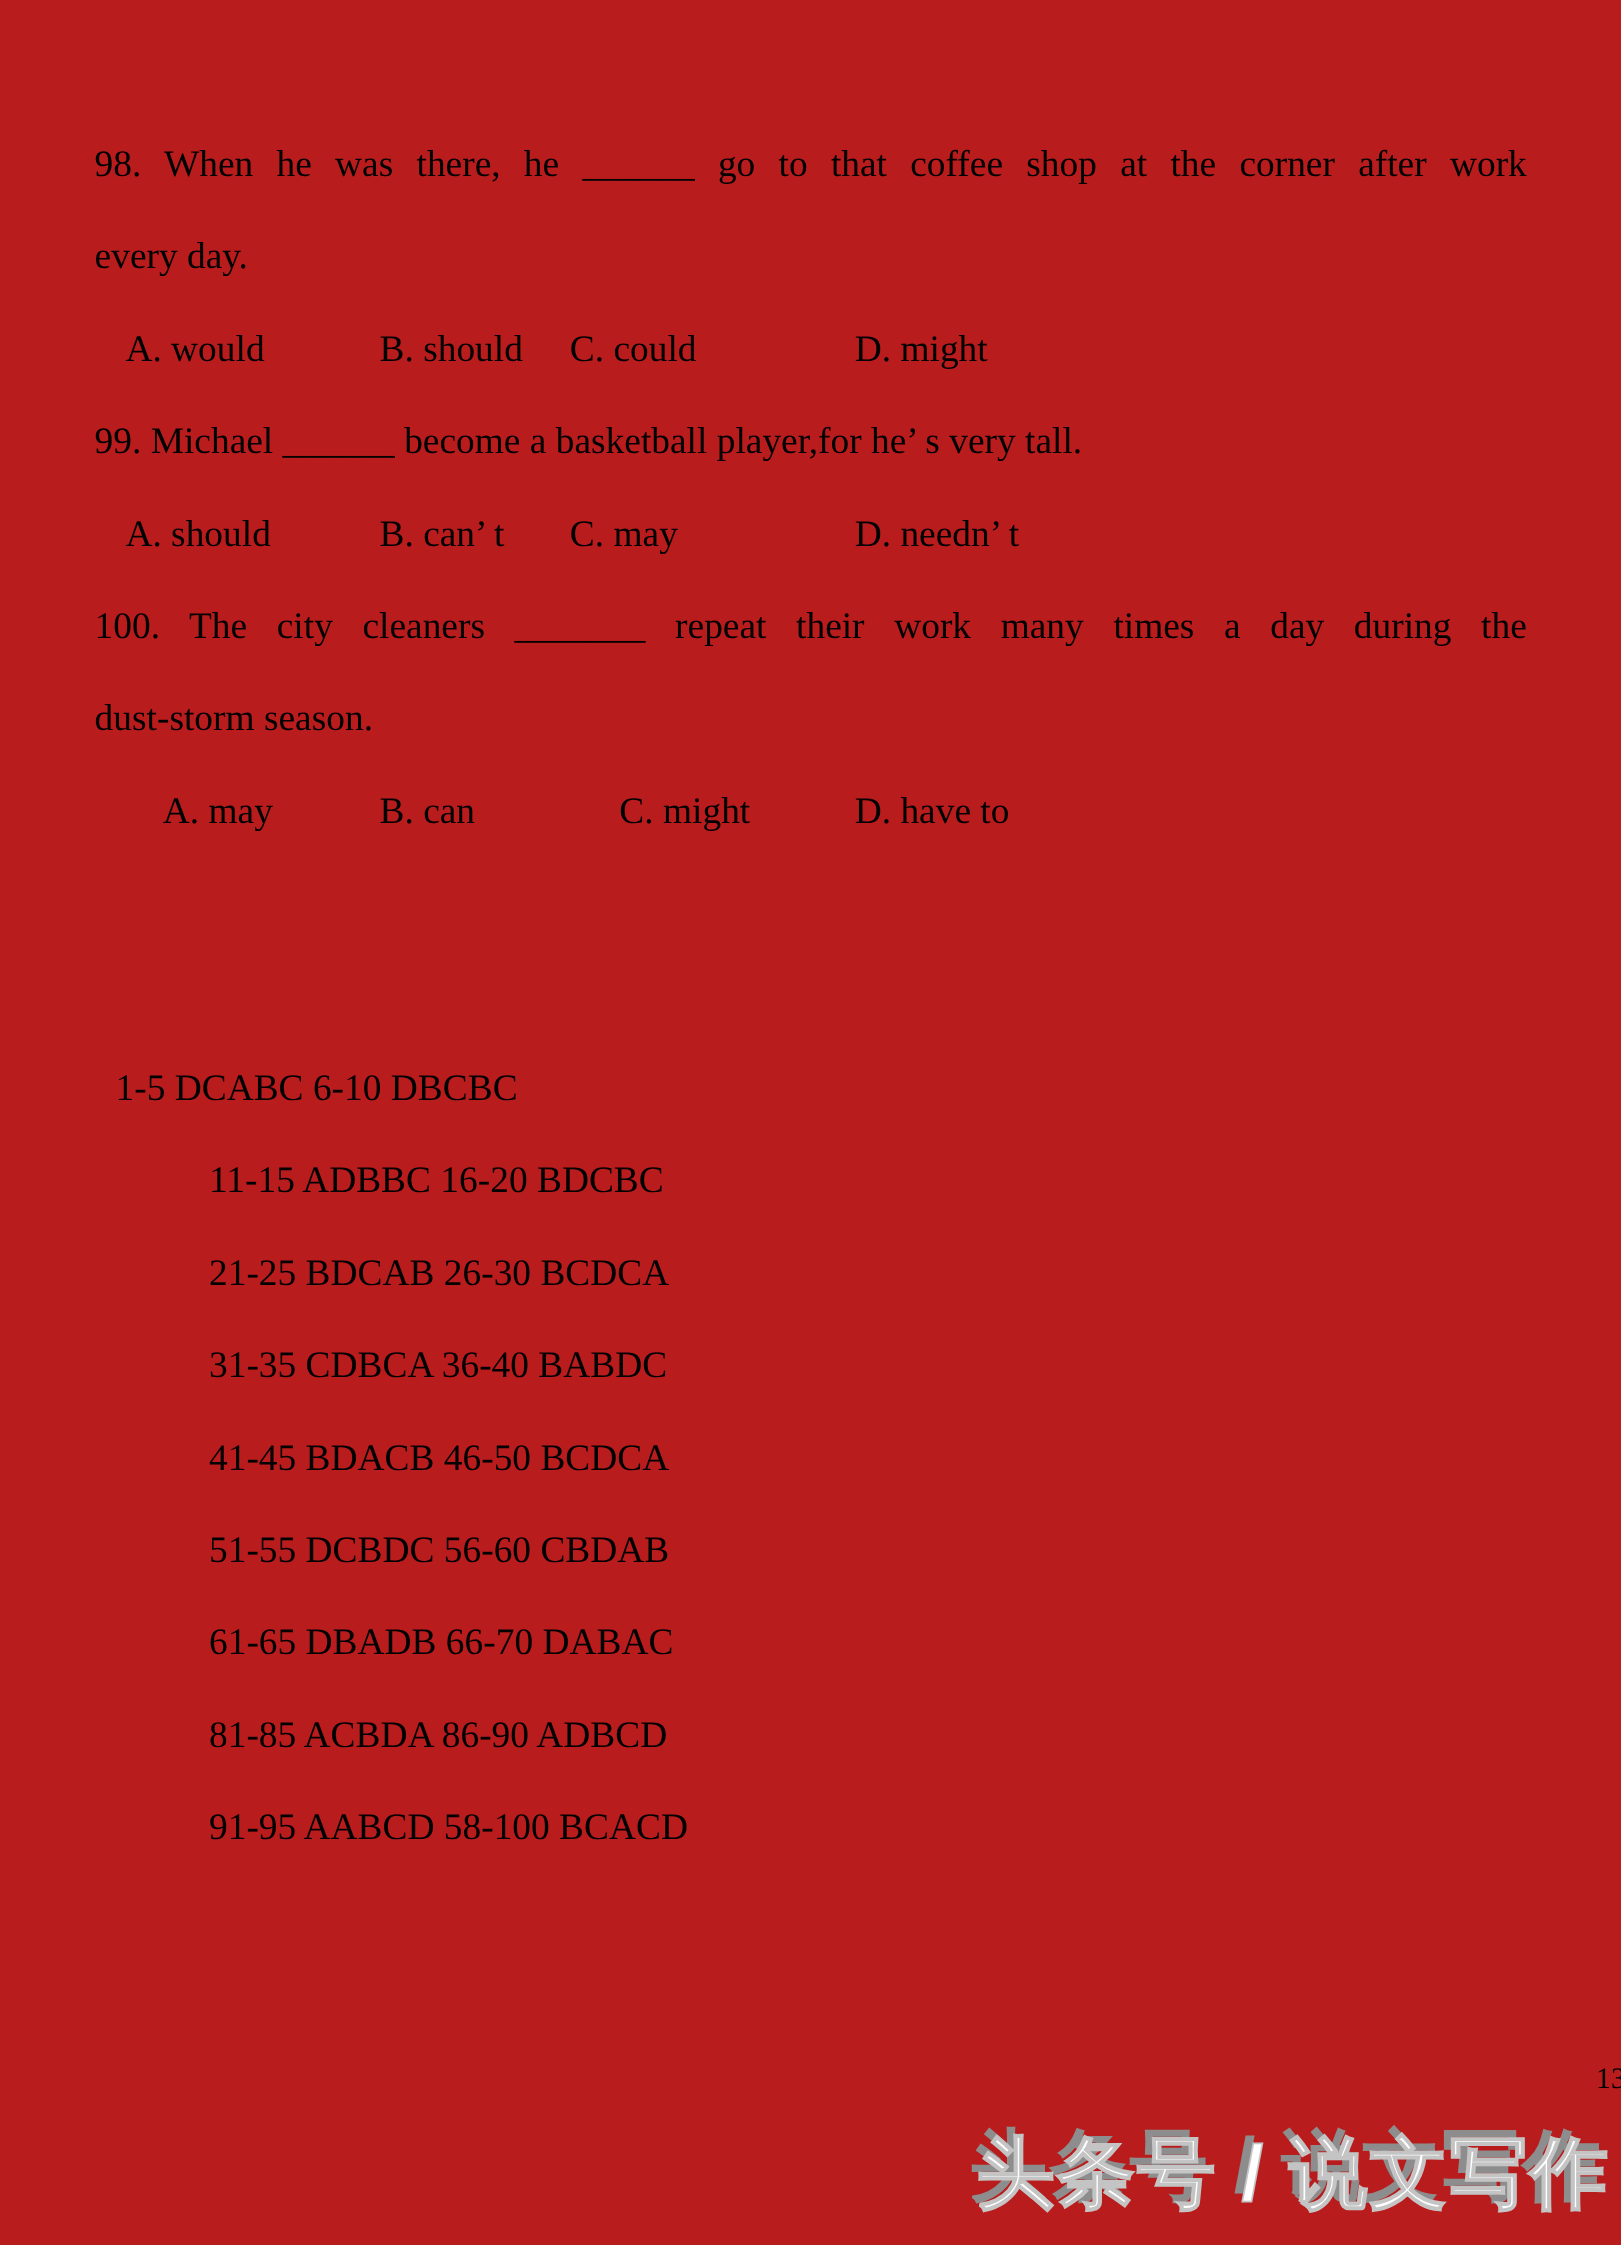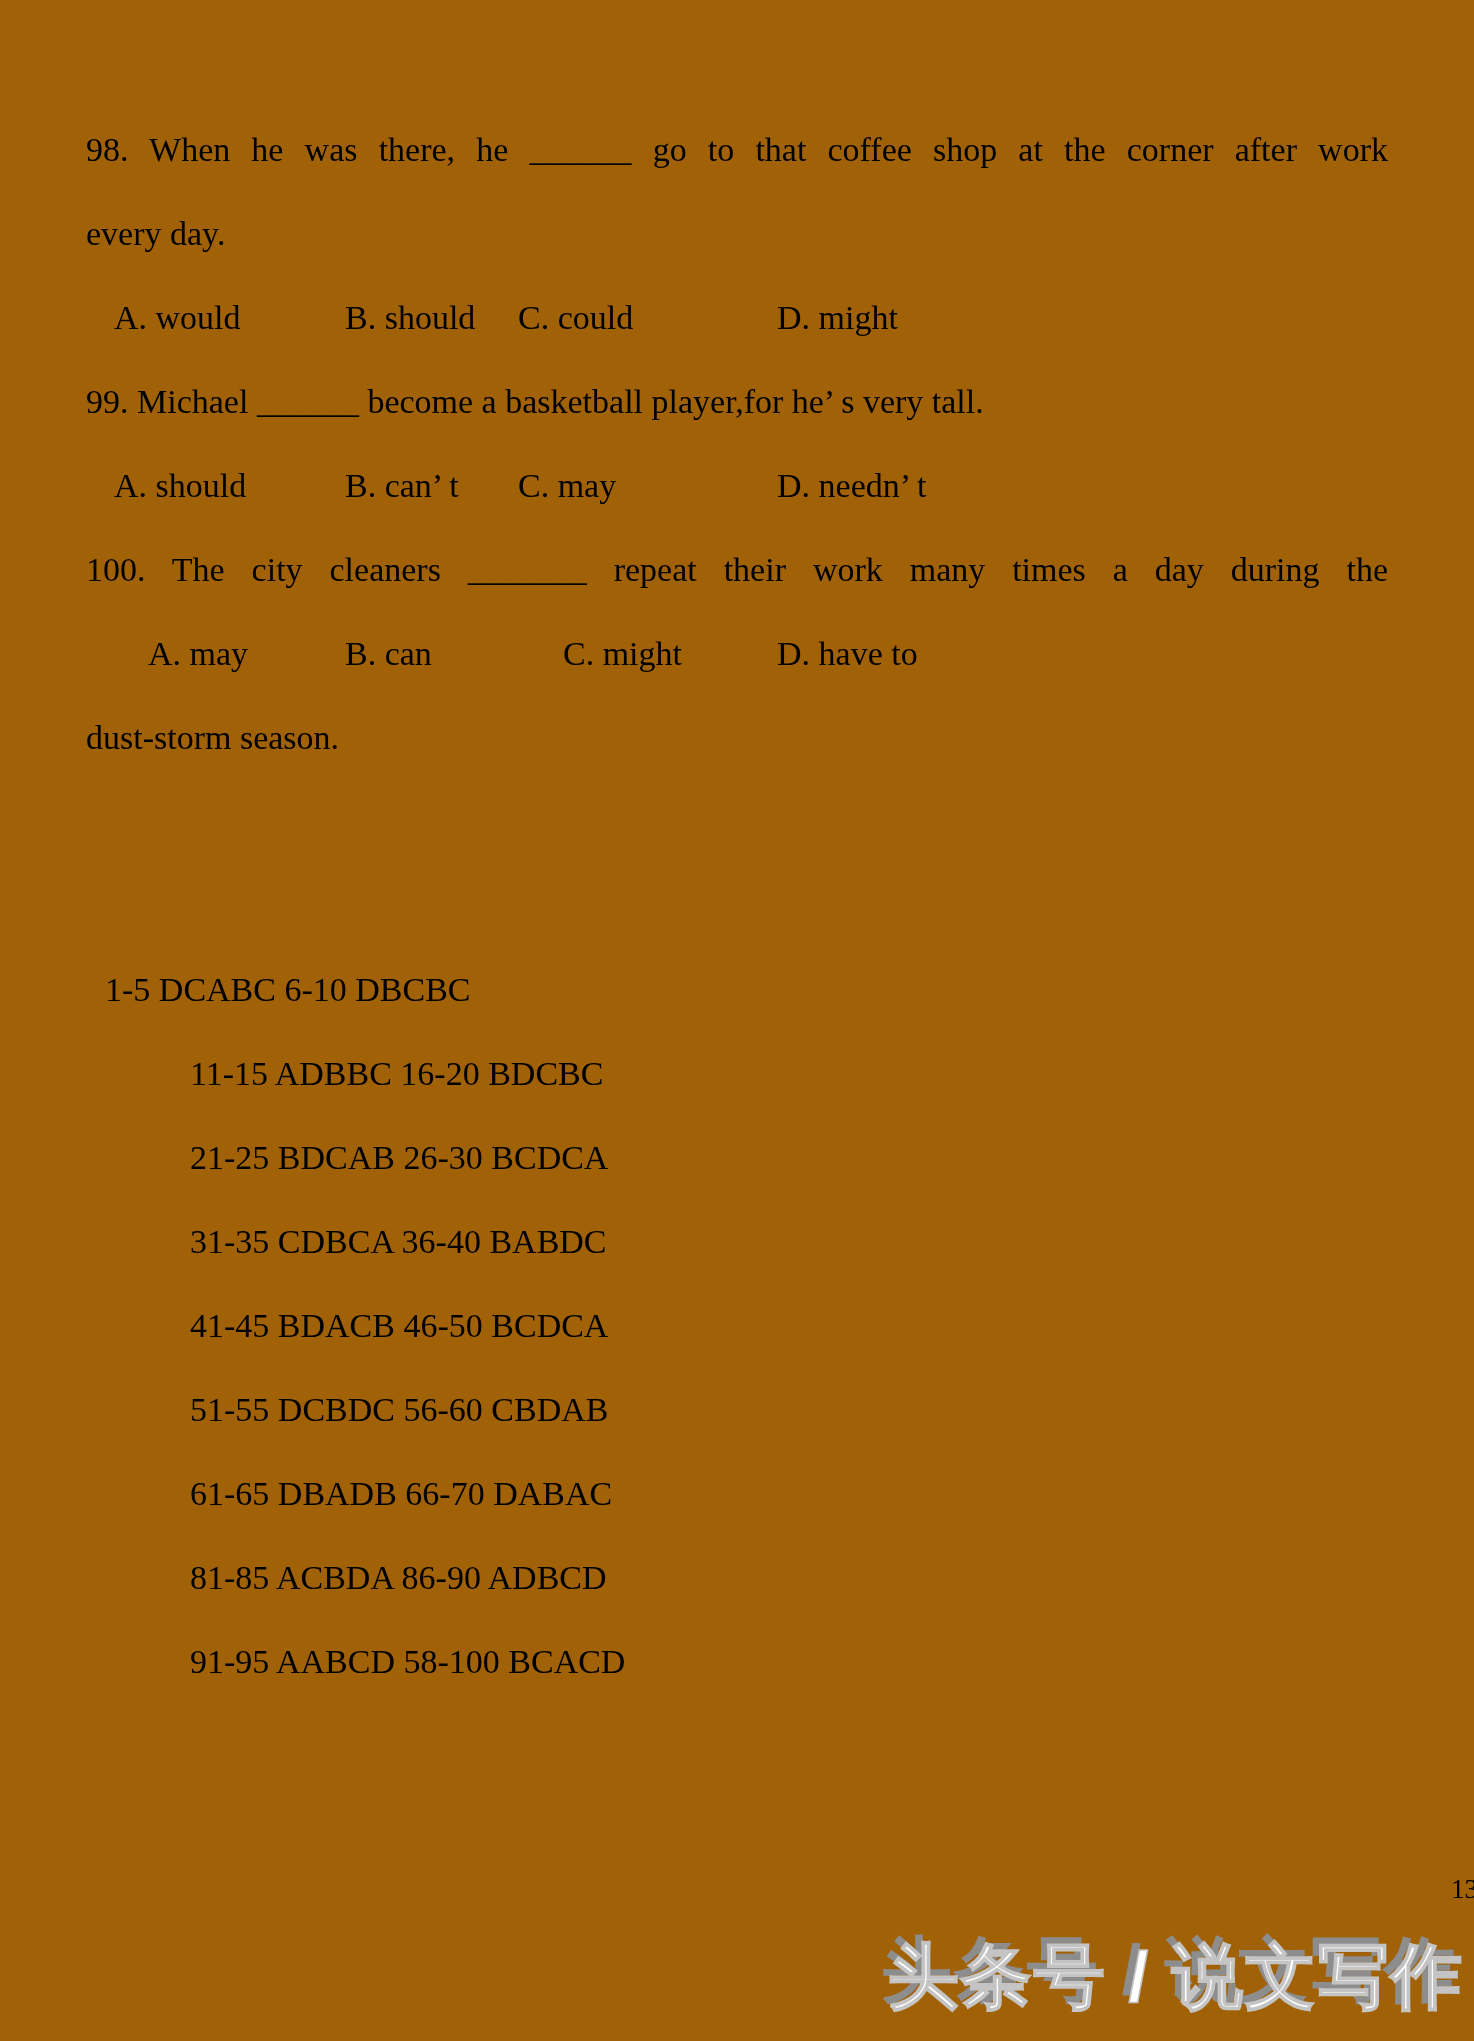--- a/index.html
+++ b/index.html
@@ -1,19 +1,19 @@
 <!DOCTYPE html>
 <html><head>
 <meta charset="utf-8">
 <style>
   html,body{margin:0;padding:0;background:#ffffff;}
   .page{
     position:relative;
     width:1474px;height:2041px;
-    background:#a16207;
+    background:#b91c1c;
     overflow:hidden;
     font-family:"Liberation Serif","DejaVu Serif",serif;
     font-size:34px;
     color:#000000;
   }
   .content{
     position:absolute;
     left:86px;top:108px;width:1302px;
   }
   .line{
@@ -72,27 +72,27 @@
 
     <div class="line">99. Michael ______ become a basketball player,for he’ s very tall.</div>
     <div class="line opts opts-std">
       <span class="oA">A. should</span>
       <span class="oB">B. can’ t</span>
       <span class="oC">C. may</span>
       <span class="oD">D. needn’ t</span>
     </div>
 
     <div class="line jlast">100. The city cleaners _______ repeat their work many times a day during the</div>
+    <div class="line">dust-storm season.</div>
     <div class="line opts opts-100">
       <span class="oA">A. may</span>
       <span class="oB">B. can</span>
       <span class="oC">C. might</span>
       <span class="oD">D. have to</span>
     </div>
-    <div class="line">dust-storm season.</div>
 
     <div class="line"></div>
     <div class="line"></div>
 
     <div class="line key-first">1-5 DCABC 6-10 DBCBC</div>
     <div class="line key">11-15 ADBBC 16-20 BDCBC</div>
     <div class="line key">21-25 BDCAB 26-30 BCDCA</div>
     <div class="line key">31-35 CDBCA 36-40 BABDC</div>
     <div class="line key">41-45 BDACB 46-50 BCDCA</div>
     <div class="line key">51-55 DCBDC 56-60 CBDAB</div>

